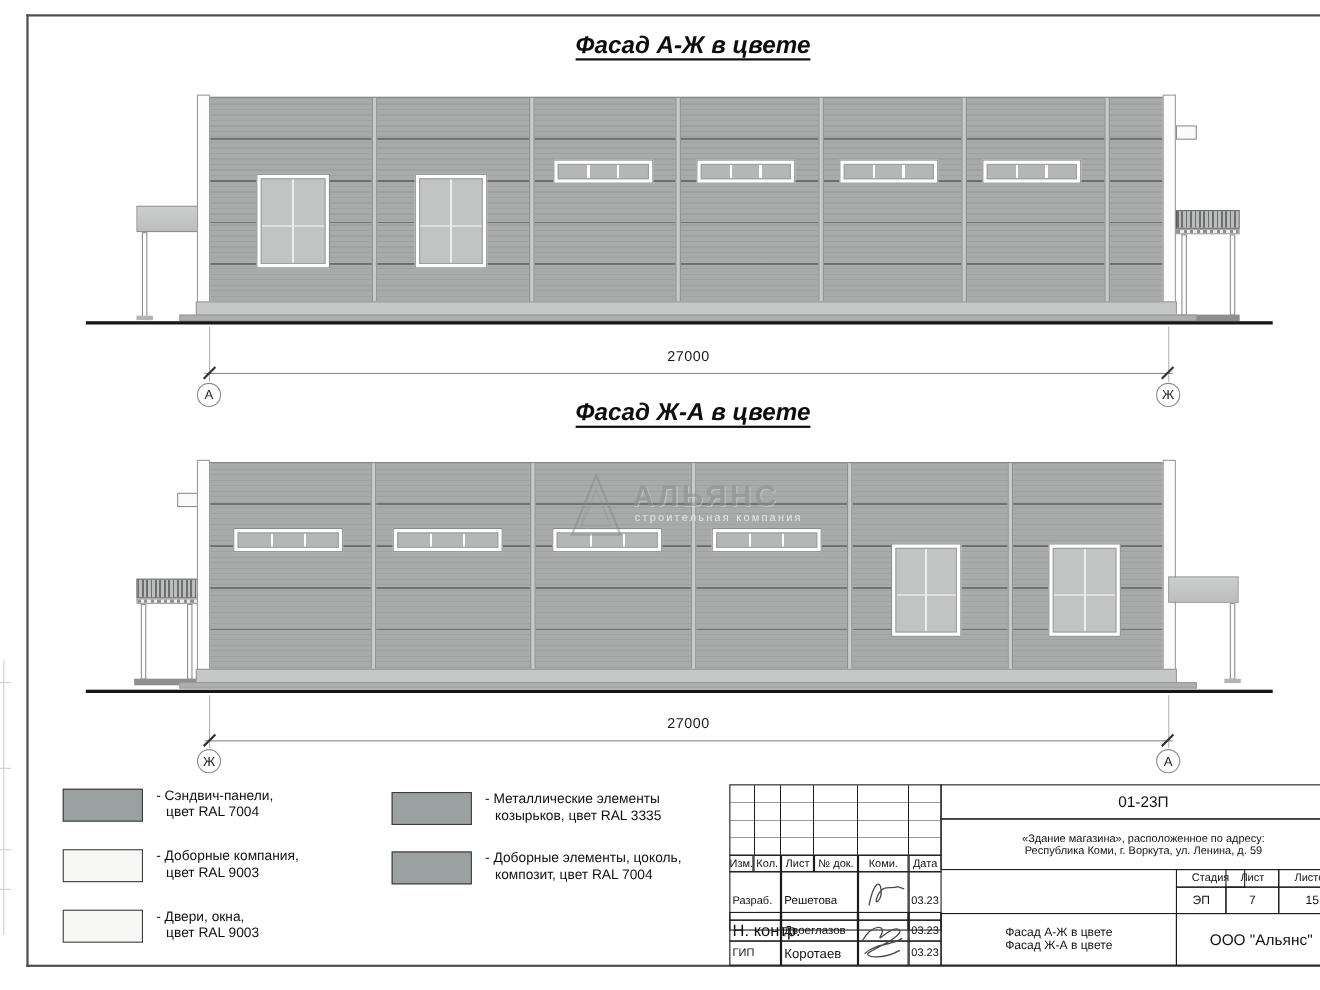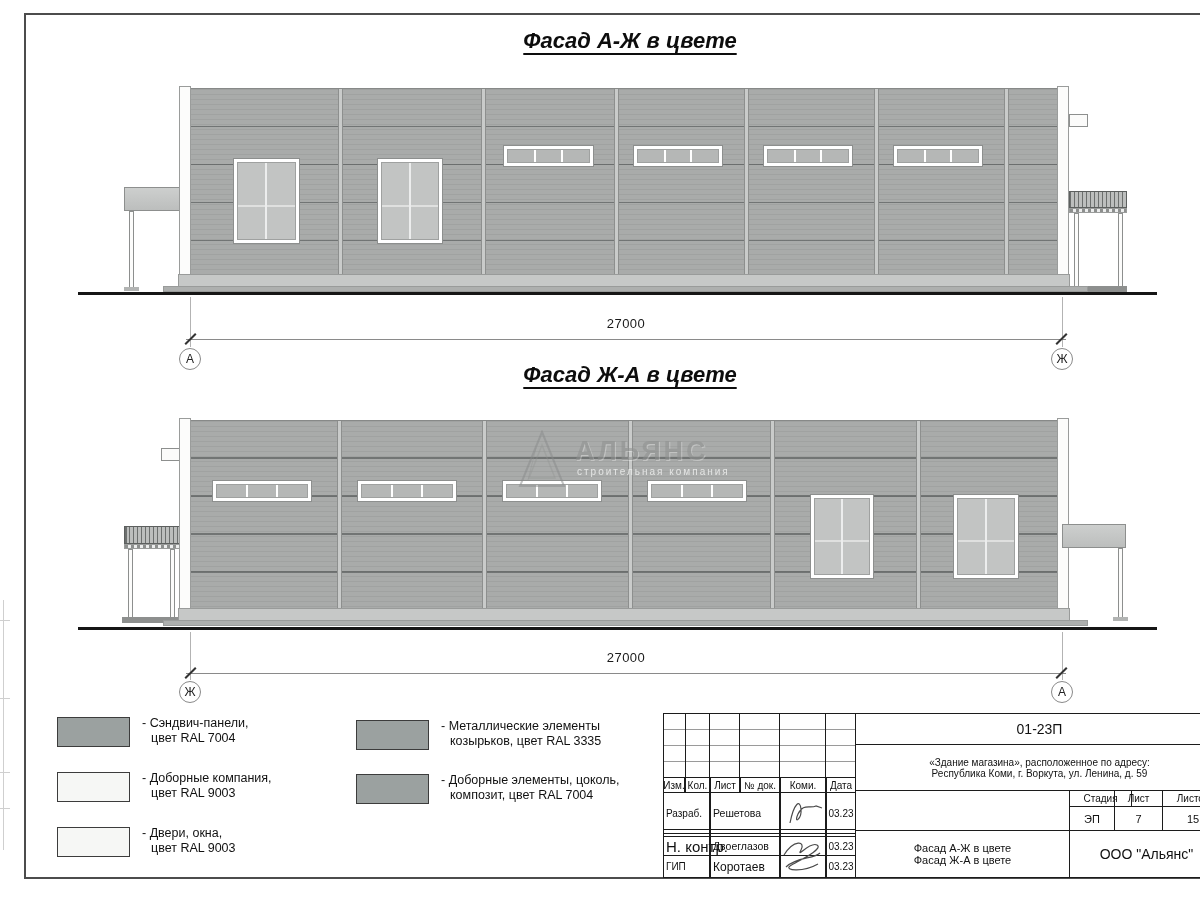--- a/index.html
+++ b/index.html
@@ -241,21 +241,21 @@
 
     <div class="tb-grid-empty" style="left:0;top:0;width:193px;height:65px;"></div>
     <div class="tb-row" style="left:0;top:64px;height:16px;">
       <div style="width:22px;justify-content:center;padding:0;">Изм.</div>
       <div style="width:25px;justify-content:center;padding:0;">Кол.</div>
       <div style="width:30px;justify-content:center;padding:0;">Лист</div>
       <div style="width:40px;justify-content:center;padding:0;">№ док.</div>
       <div style="width:46px;justify-content:center;padding:0;">Коми.</div>
       <div style="width:30px;justify-content:center;padding:0;">Дата</div>
     </div>
-    <div class="tb-row" style="left:0;top:79px;height:42px;">
+    <div class="tb-row" style="left:0;top:79px;height:54px;">
       <div style="width:47px;">Разраб.</div>
       <div style="width:70px;font-size:10.5px;">Решетова</div>
       <div style="width:46px;"></div>
       <div style="width:30px;justify-content:center;padding:0;">03.23</div>
     </div>
     <div class="tb-row" style="left:0;top:116px;height:8px;">
       <div style="width:47px;"></div>
         <div style="width:70px;"></div>
         <div style="width:46px;"></div>
         <div style="width:30px;"></div>

